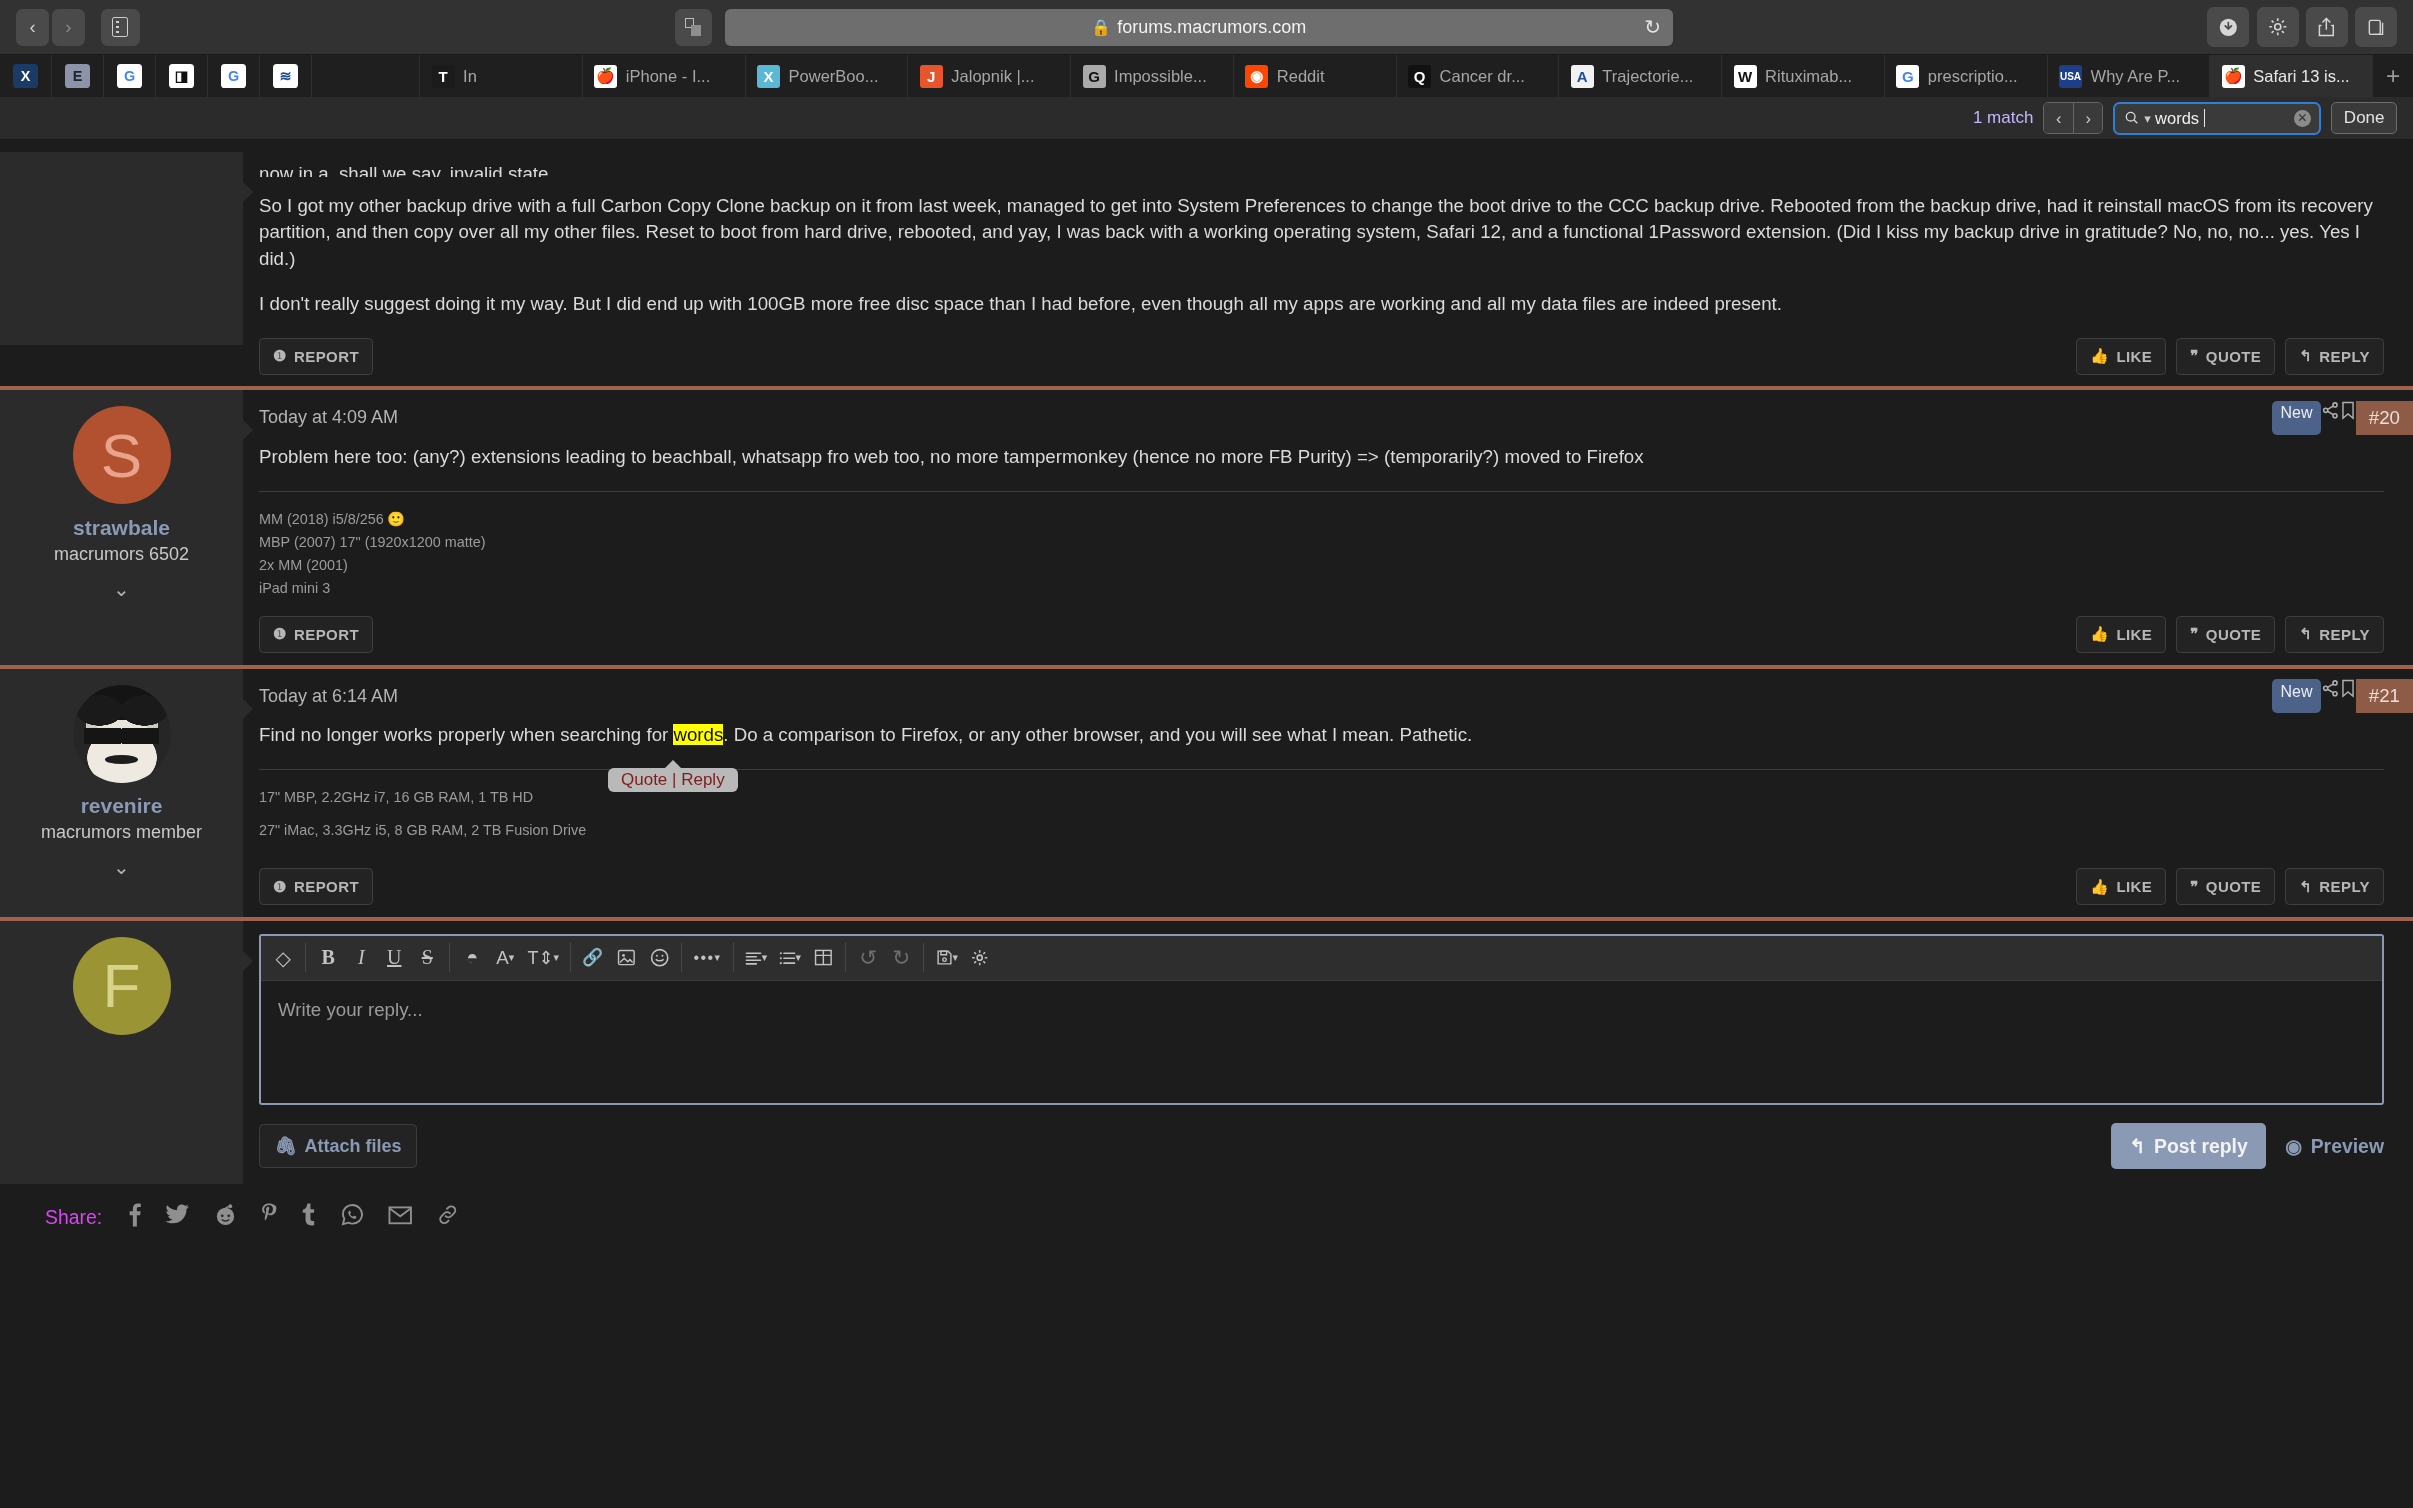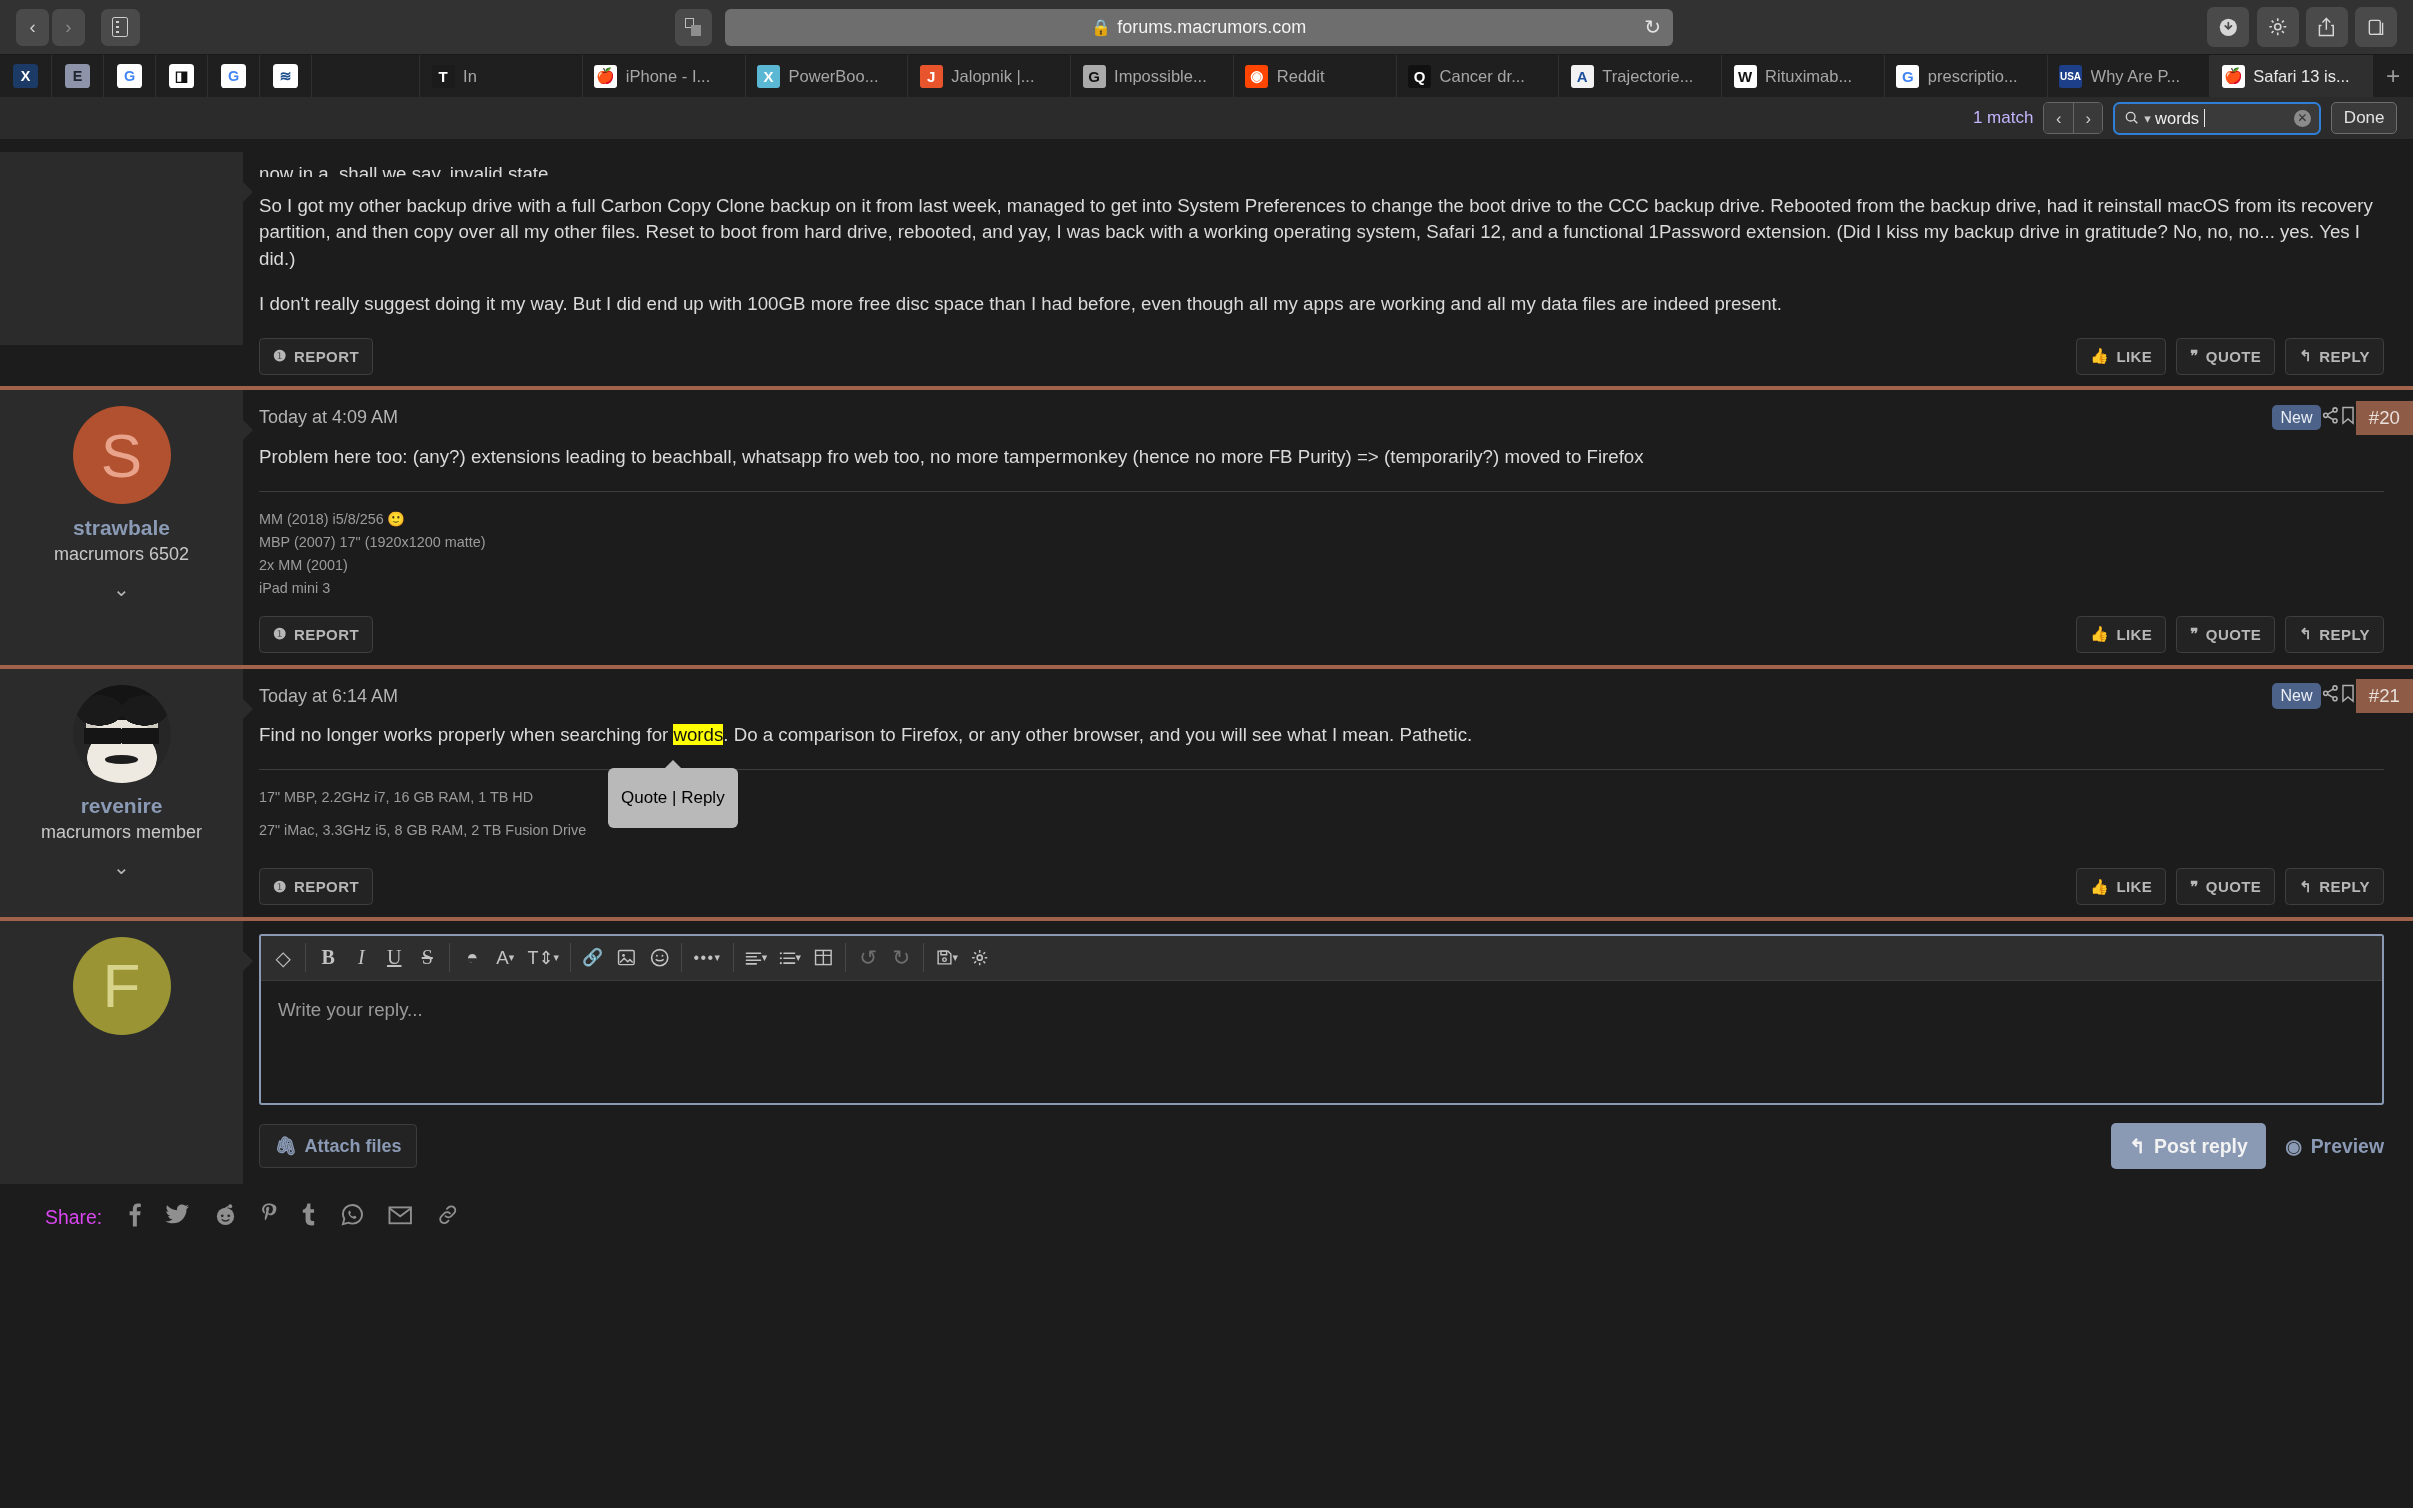--- a/index.html
+++ b/index.html
@@ -110,21 +110,21 @@
   .avatar { width: 98px; height: 98px; border-radius: 50%; margin: 0 auto;
             display:flex;align-items:center;justify-content:center;
             font-size: 62px; font-weight: 400; }
   .username { color: #8a9ab5; font-weight: bold; font-size: 21px; margin-top: 11.5px; }
   .usertitle { color: #c8c8c8; font-size: 18px; margin-top: 4.3px; }
   .chev { color: #b5b5b5; font-size: 20px; margin-top: 11.5px; }
 
   .post-main { flex: 1; min-width: 0; padding: 11.5px 29px 11.5px 16px; position: relative; }
   .post-head { display:flex; align-items:center; justify-content:space-between; height: 32px; }
   .post-date { color: #b4b4b4; font-size: 18px; }
-  .post-meta { display:flex; align-items:center; }
+  .post-meta { display:flex; }
   .badge-new { background:#4d6289; color:#eaeef5; font-size:16px; border-radius:5px;
                padding: 3.6px 8.6px; }
   .meta-ico { color:#b0b0b0; font-size: 18px; }
   .post-num { background:#8e5b47; color:#e9e0dc; font-size:18.7px; padding: 6px 13px;
               margin-right: -29px; }
 
   .post-body { color: #dadada; font-size: 18.7px; line-height: 1.42; padding: 10px 0 4.3px; }
   .post-body p { margin: 0 0 18.7px; }
   .post-body p:last-child { margin-bottom: 0; }
   .hl { background: #ffff00; color: #111; }
@@ -132,22 +132,22 @@
   .sig { border-top: 0.7px solid #3d3d3d; margin-top: 16px; padding-top: 16px;
          color: #9b9b9b; font-size: 14.4px; line-height: 1.6; }
 
   .post-foot { display:flex; align-items:center; justify-content:space-between;
                margin-top: 16px; }
   .btn-outline { border:0.7px solid #3f3f3f; border-radius:4.3px; background:#232323;
                  color:#b7b7b7; font-size:15px; font-weight:bold; letter-spacing:0.4px;
                  padding: 8.6px 13px; display:inline-flex; align-items:center; gap:7.2px; }
   .foot-right { display:flex; gap: 10px; }
 
-  .tooltip { position:absolute; background:#b9b9b9; color:#000000; font-size:17px;
-             border-radius:5.7px; padding: 20px 13px; }
+  .tooltip { position:absolute; background:#b9b9b9; color:#7f1d1d; font-size:17px;
+             border-radius:5.7px; padding: 2px 13px; }
   .tooltip:before { content:""; position:absolute; top:-8px; left:50%; margin-left:-8px;
                     border-left:8px solid transparent; border-right:8px solid transparent;
                     border-bottom:8px solid #b9b9b9; }
 
   
   .editor-block { display:flex; border-top: 4.3px solid #a0624a; background:#1c1c1c; }
   .editor-main { flex:1; min-width:0; padding: 13px 29px 14.4px 16px; }
   .editor-shell { border: 2.2px solid #8a9ab5; border-radius: 2.9px; background:#1c1c1c; }
   .ed-toolbar { background:#2e2e2e; display:flex; align-items:center; height: 45px;
                 padding: 0 5.7px; border-bottom: 0.7px solid #3a3a3a; }

